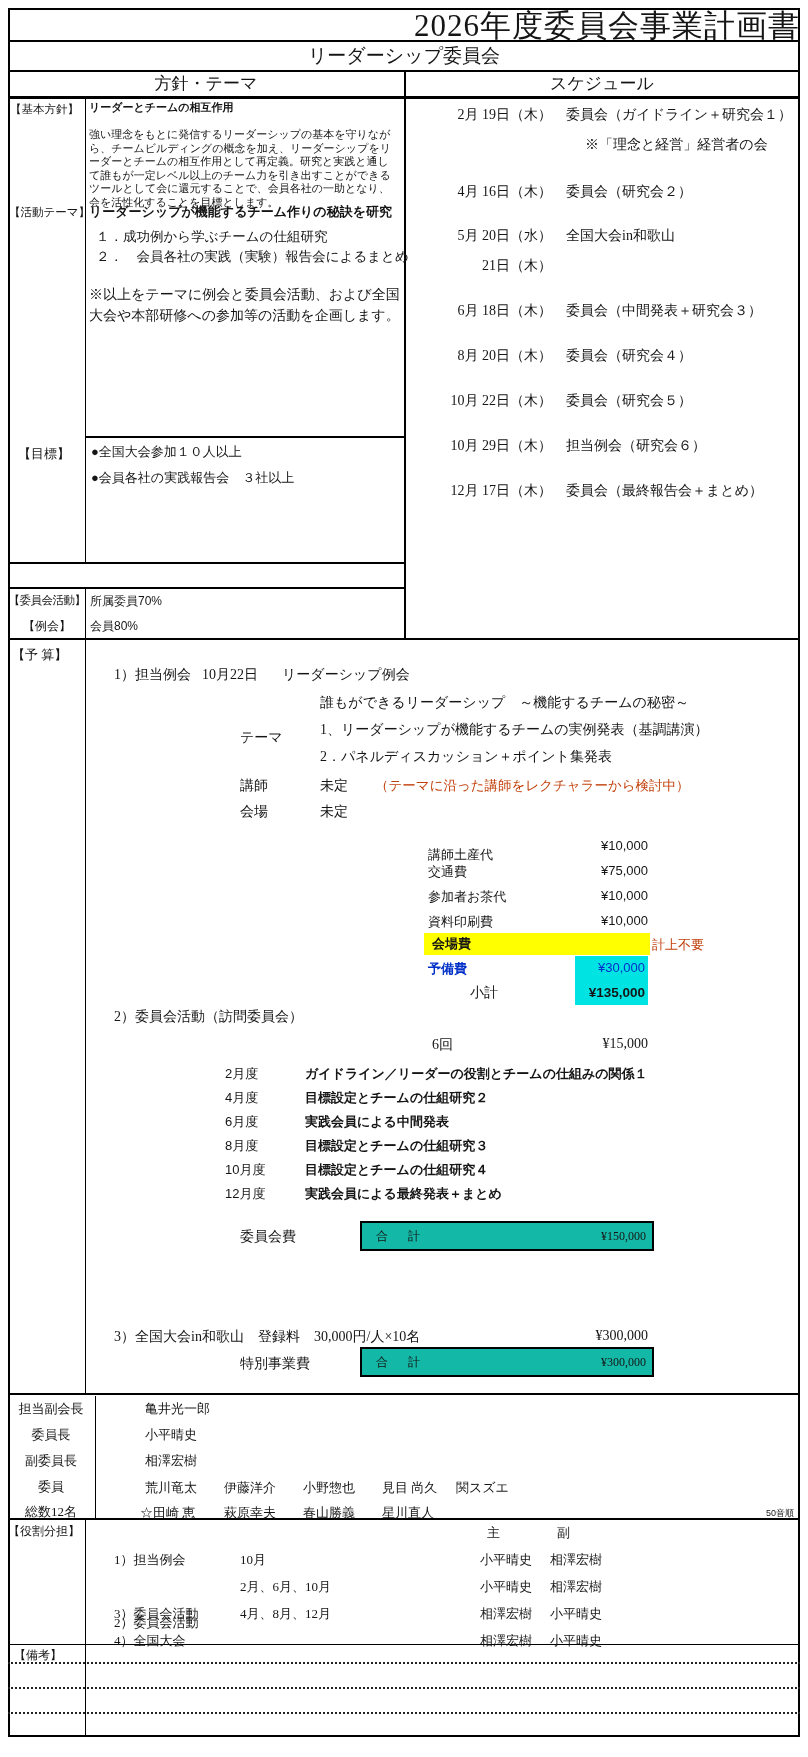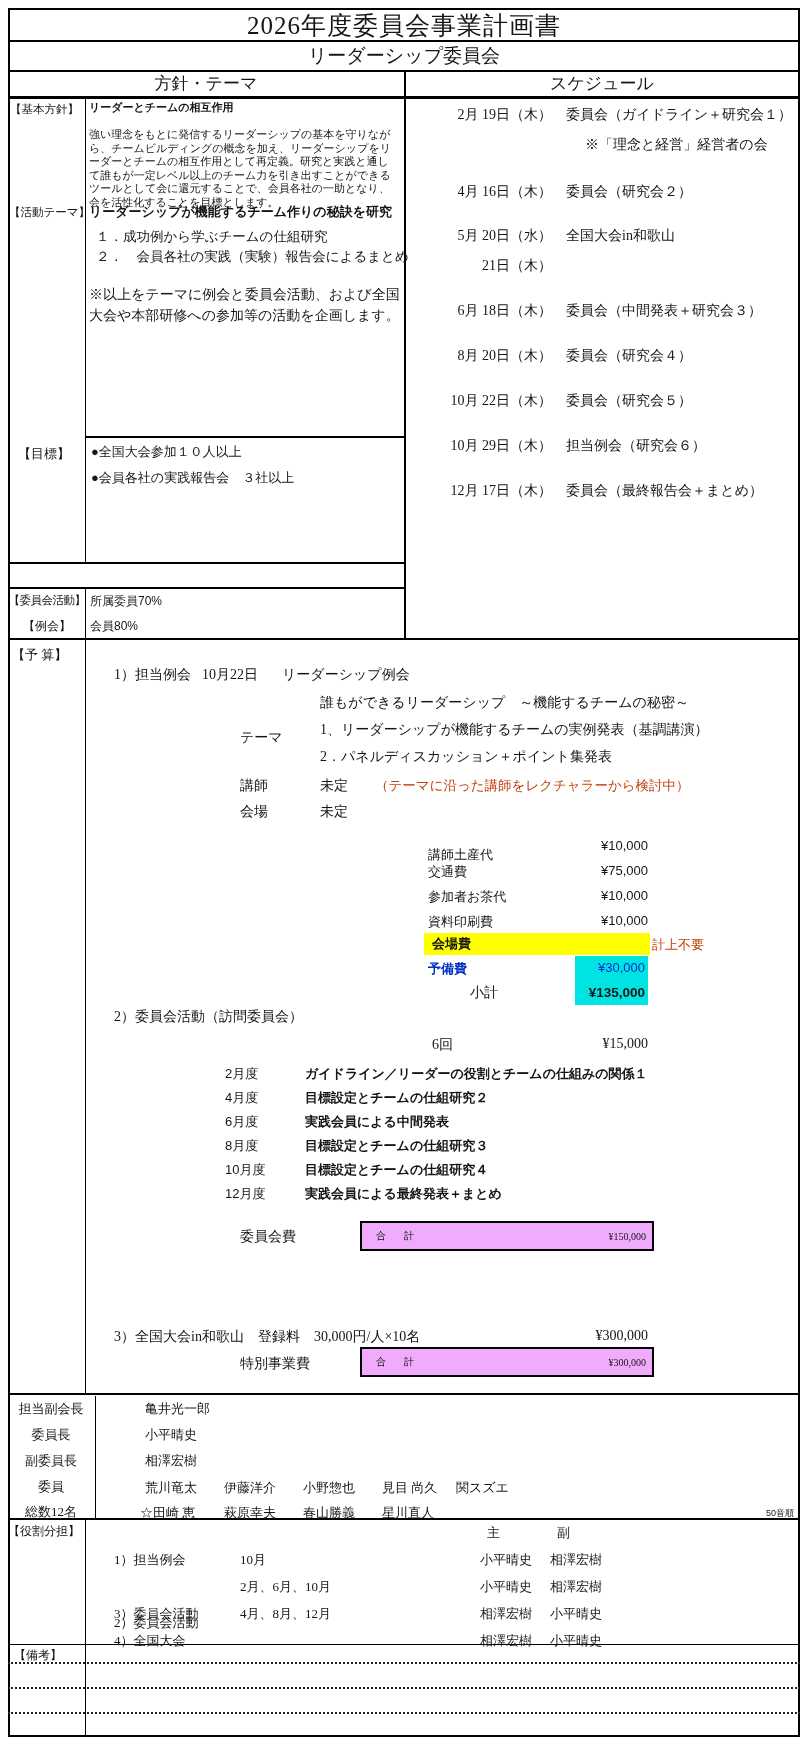--- a/index.html
+++ b/index.html
@@ -7,32 +7,32 @@
        font-family:"Liberation Serif",serif;overflow:hidden;}
   .hl,.vl{position:absolute;background:#000;}
   .dot{position:absolute;height:0;border-top:2px dotted #222;}
   .t{position:absolute;white-space:nowrap;}
   .wrap{position:absolute;white-space:normal;}
   .ctr{text-align:center;}
   .sans{font-family:"Liberation Sans",sans-serif;}
   .b{font-weight:bold;}
   .red{color:#c2410c;}
   .blue{color:#0030c8;}
-  .title{left:8px;top:11px;width:792px;height:30px;line-height:30px;font-size:25px;letter-spacing:1px;}
+  .title{left:8px;top:11px;width:792px;height:30px;line-height:30px;font-size:31px;letter-spacing:1px;text-align:right;}
   .subtitle{left:8px;top:43px;width:792px;height:26px;line-height:26px;font-size:19px;}
   .colhead{top:72px;height:24px;line-height:24px;font-size:17px;}
   .lbl{font-size:12px;}
   .sch-date{width:112px;text-align:right;font-size:14px;}
   .sch-desc{left:566px;font-size:14px;}
   .cost-name{left:428px;font-size:13px;}
   .amt{left:540px;width:108px;text-align:right;font-size:13px;}
   .ybar{position:absolute;left:424px;width:226px;height:22px;background:#ffff00;display:flex;align-items:center;}
   .ccell{position:absolute;left:575px;width:73px;background:#00e3e3;text-align:right;}
   .totalbox{position:absolute;left:360px;width:290px;height:26px;border:2px solid #000;
-            display:flex;align-items:center;font-size:10px;background:#f0abfc;}
+            display:flex;align-items:center;font-size:12px;background:#14b8a6;}
   .totalbox .tl{margin-left:14px;letter-spacing:4px;}
   .totalbox .tv{margin-left:auto;margin-right:6px;}
   .name-cell{display:inline-block;width:75px;font-size:13px;}
   .month-lbl{left:225px;font-size:13px;}
   .month-desc{left:305px;font-size:13px;}
 </style>
 </head>
 <body>
 
 <div id="doc">

